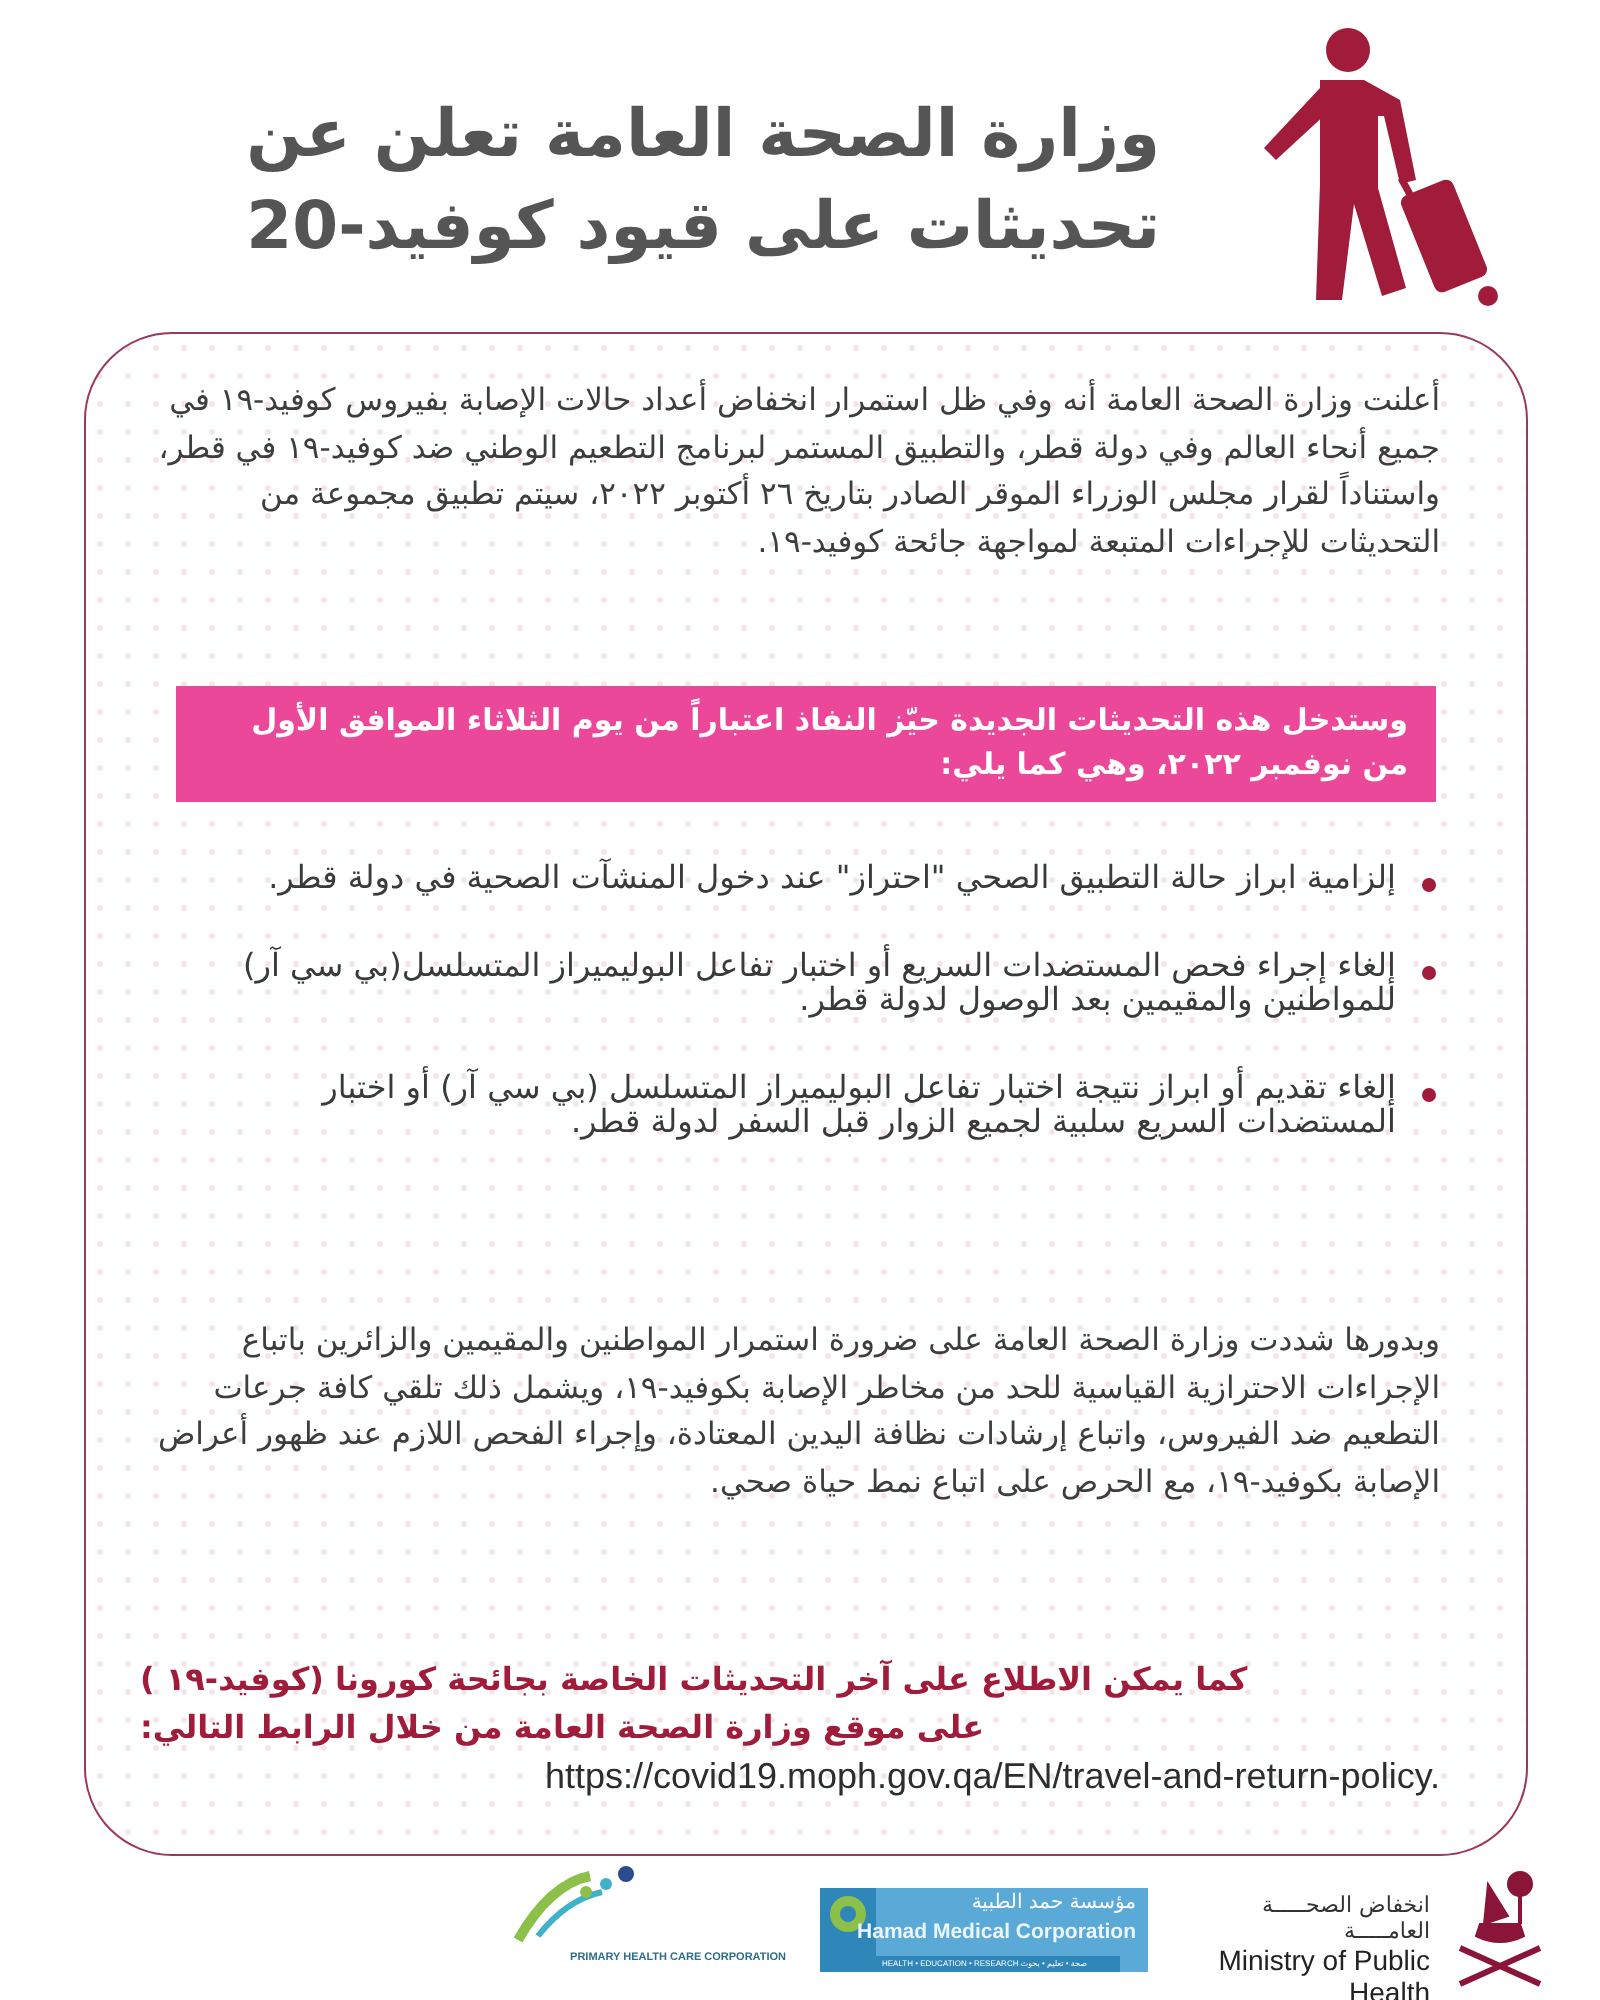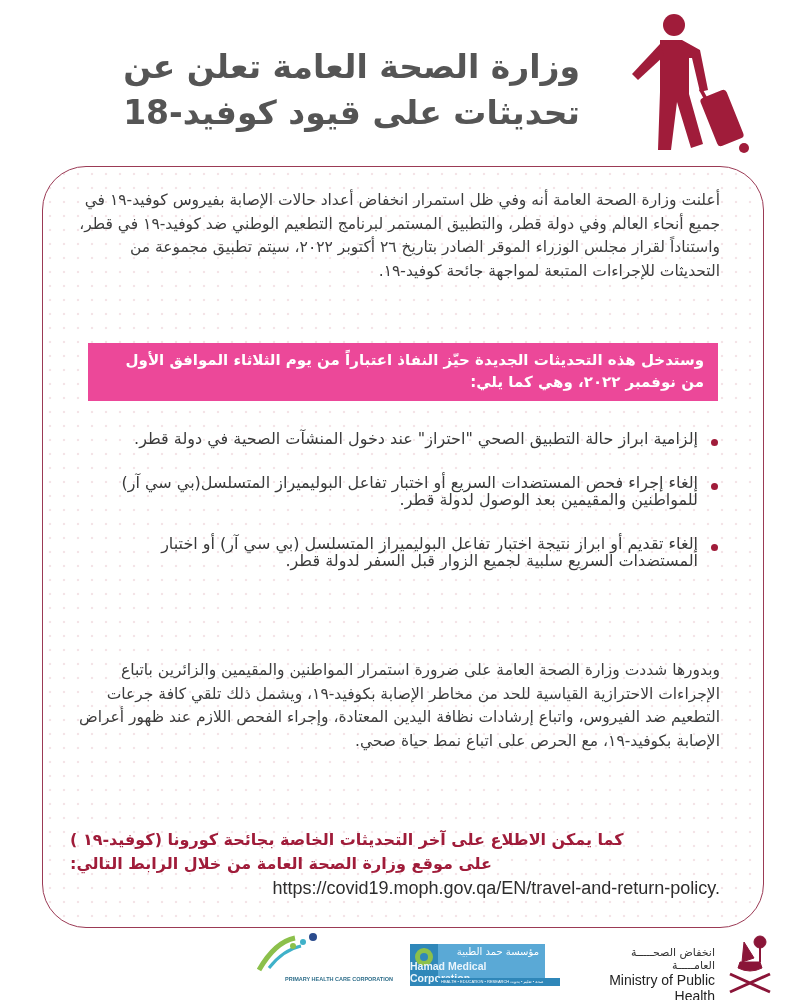--- a/index.html
+++ b/index.html
@@ -39,36 +39,36 @@
 
   .footer { position: absolute; top: 930px; left: 0; width: 800px; height: 70px; }
   .logo { position: absolute; }
   .moph { left: 585px; top: 0; width: 200px; height: 68px; }
   .moph .text { position: absolute; left: 0; top: 16px; width: 130px; text-align: right; }
   .moph .ar { font-size: 11px; color: #333; direction: rtl; }
   .moph .en { font-family: "Liberation Sans", sans-serif; font-size: 14px; color: #222; }
   .moph .sub { font-family: "Liberation Sans", sans-serif; font-size: 6.5px; color: #444; }
   .moph svg { position: absolute; left: 135px; top: 4px; }
 
-  .hmc { left: 410px; top: 14px; width: 135px; height: 42px; background: #5aa9d6; }
+  .hmc { left: 410px; top: 14px; width: 164px; height: 42px; background: #5aa9d6; }
   .hmc .badge { position: absolute; left: 0; top: 0; width: 28px; height: 42px; background: #2f87b9; }
   .hmc .ar { position: absolute; right: 6px; top: 2px; font-size: 10px; color: #fff; direction: rtl; }
   .hmc .en { position: absolute; right: 6px; top: 16px; font-family: "Liberation Sans", sans-serif; font-size: 10.5px; font-weight: bold; color: #eaf5fc; }
   .hmc .strip { position: absolute; left: 28px; bottom: 0; width: 122px; height: 8px; background: #2f87b9; font-size: 4px; color: #fff; font-family: "Liberation Sans", sans-serif; padding-left: 3px; line-height: 8px; }
 
   .phcc { left: 255px; top: 2px; width: 140px; height: 62px; }
   .phcc .ar { position: absolute; right: 2px; top: 30px; font-size: 8.5px; color: #2f6e8a; direction: rtl; margin-top: 44px; }
   .phcc .en { position: absolute; right: 2px; top: 44px; font-family: "Liberation Sans", sans-serif; font-size: 5.5px; font-weight: bold; color: #2f6e8a; }
 </style>
 </head>
 <body>
 
 <div class="title-block">
   <div class="title-line">وزارة الصحة العامة  تعلن عن</div>
-  <div class="title-line">تحديثات على قيود كوفيد-18</div>
+  <div class="title-line">تحديثات على قيود كوفيد-20</div>
 </div>
 
 <svg class="traveler" viewBox="0 0 180 150">
   <g fill="#a01c3a">
     <circle cx="74" cy="11" r="11"></circle>
     <path d="M60 26 h22 l18 10 l8 40 l-8 2 l-8 -34 l-3 0 l0 36 l14 50 l-12 4 l-14 -46 l-6 48 l-13 0 l2 -58 z"></path>
     <path d="M60 30 l-28 30 l6 6 l26 -24 z"></path>
     <path d="M102 74 l12 22 l-3 2 l-12 -22 z"></path>
     <rect x="108" y="78" width="28" height="52" rx="4" transform="rotate(-22 122 104)"></rect>
     <circle cx="144" cy="134" r="5"></circle>

